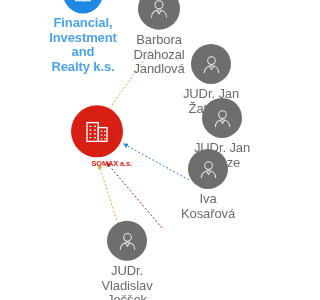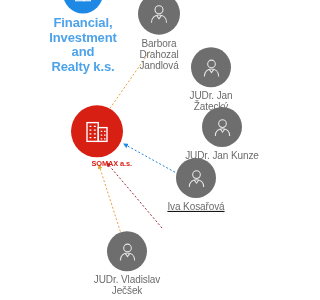--- a/index.html
+++ b/index.html
@@ -40,21 +40,21 @@
     text-align: center;
     line-height: 1.12;
     white-space: pre-line;
     letter-spacing: -0.1px;
   }
   .person .node-circle {
     background: #6e6e6e;
   }
   .person .node-label {
     color: #6b6b6b;
-    font-size: 10px;
+    font-size: 13px;
   }
   .company-blue .node-circle {
     background: #1e88e5;
   }
   .company-blue .node-label {
     color: #4da3ea;
     font-size: 13px;
     font-weight: bold;
   }
   .company-red .node-circle {
@@ -150,21 +150,21 @@
     <div class="node-circle" style="width:40px;height:40px;">
       <svg class="icon-svg" width="23" height="23" viewBox="0 0 24 24" fill="none" stroke="#e6e6e6" stroke-width="1.1">
         <circle cx="12" cy="8" r="4"></circle>
         <path d="M4.5 21 C4.5 15.8 8 13.3 12 13.3 C16 13.3 19.5 15.8 19.5 21"></path>
         <path d="M9.6 13.6 L12 17 L14.4 13.6"></path>
       </svg>
     </div>
     <div class="node-label" style="width:74px;">JUDr. Jan Kunze</div>
   </div>
 
-  <div class="node person" style="left:196px; top:185px;text-decoration:underline;">
+  <div class="node person" style="left:208px; top:185px;">
     <div class="node-circle" style="width:40px;height:40px;">
       <svg class="icon-svg" width="23" height="23" viewBox="0 0 24 24" fill="none" stroke="#e6e6e6" stroke-width="1.1">
         <circle cx="12" cy="8" r="4"></circle>
         <path d="M4.5 21 C4.5 15.8 8 13.3 12 13.3 C16 13.3 19.5 15.8 19.5 21"></path>
         <path d="M9.6 13.6 L12 17 L14.4 13.6"></path>
       </svg>
     </div>
     <div class="node-label" style="width:66px;">Iva Kosařová</div>
   </div>
 

